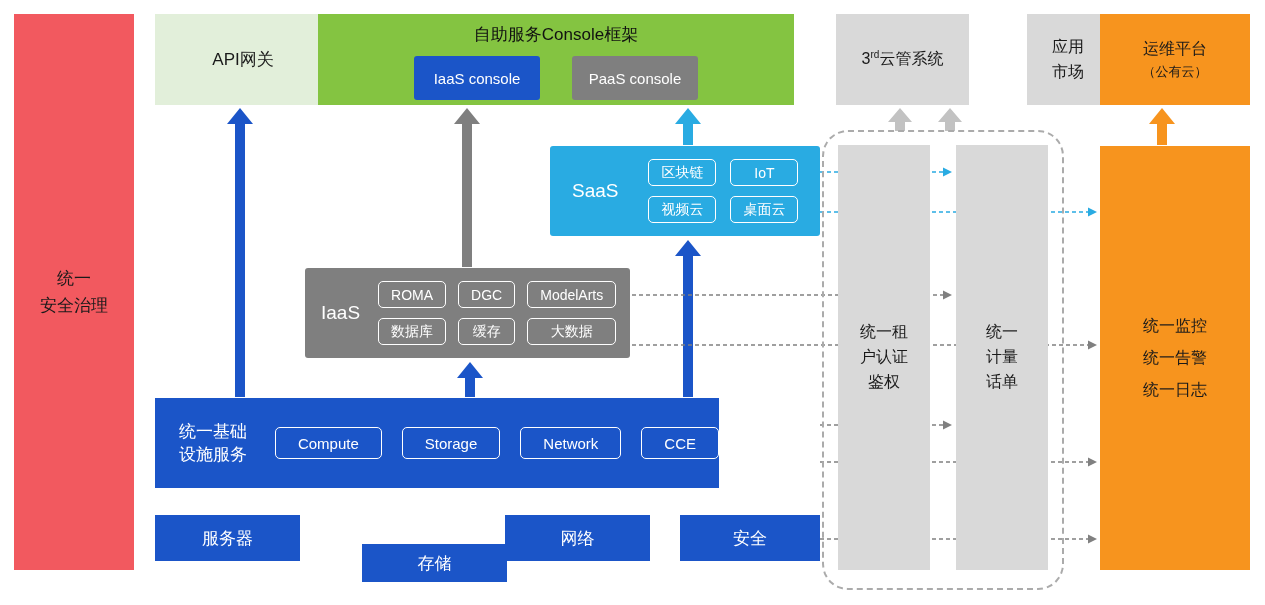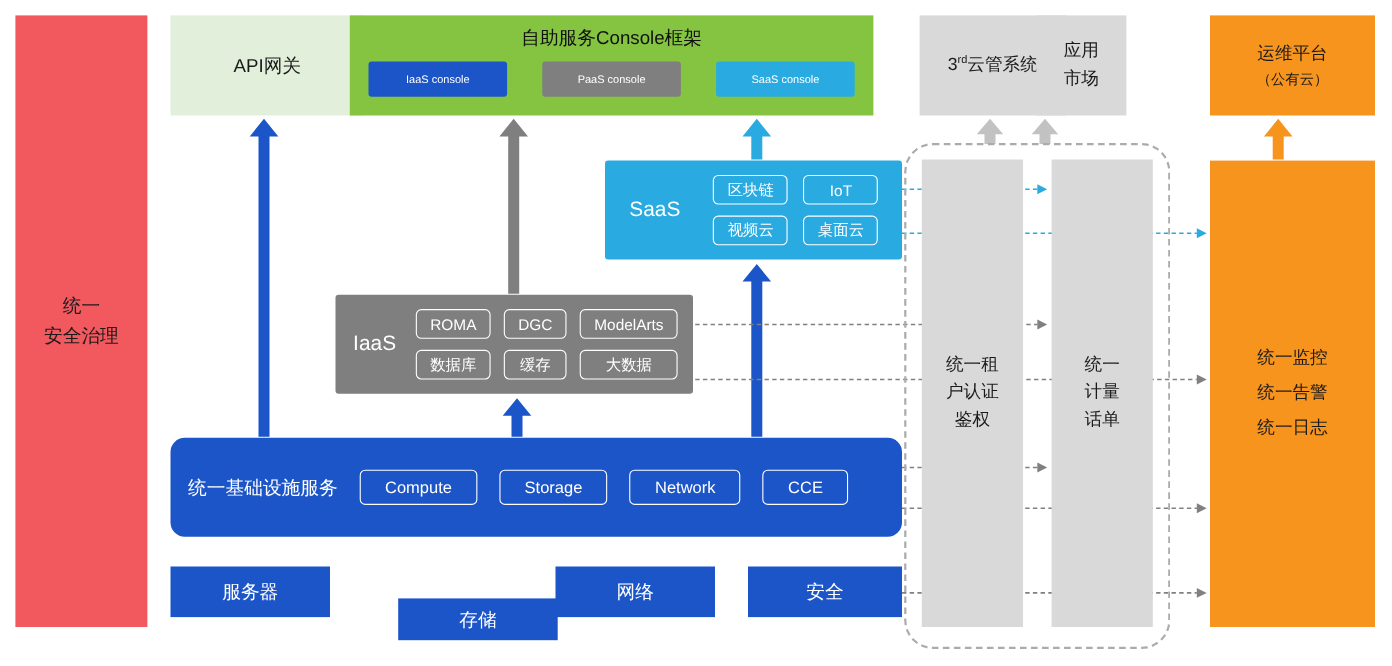--- a/index.html
+++ b/index.html
@@ -15,21 +15,21 @@
   .grayc{background:var(--gray,#7F7F7F)}
   .lgrayc{background:var(--light-gray,#D9D9D9)}
   .cyanc{background:var(--cyan,#29ABE2)}
   .orangec{background:var(--orange,#F7941E)}
   .t17{font-size:17px}
   .t16{font-size:16px;line-height:1.55}
   .security-text{font-size:17px;line-height:1.6}
   .console{flex-direction:column;justify-content:flex-start;padding-top:9px}
   .console-title{font-size:17px;color:#111;margin-bottom:10px}
   .console-buttons{display:flex;gap:32px}
-  .cbtn{height:32px;min-width:126px;display:flex;align-items:center;justify-content:center;color:#fff;font-size:10px;border-radius:3px;padding:0 4px}
+  .cbtn{height:44px;min-width:126px;display:flex;align-items:center;justify-content:center;color:#fff;font-size:15px;border-radius:3px;padding:0 4px}
   .layer-label{font-size:19px;color:#fff}
   .pill{border:1.5px solid #fff;border-radius:5px;color:#fff;font-size:14px;display:flex;align-items:center;justify-content:center;height:27px;padding:0 12px}
   .saas{justify-content:flex-start;padding-left:22px;border-radius:3px}
   .saas-grid{display:grid;grid-template-columns:auto auto;gap:10px 14px;margin-left:30px}
   .paas{justify-content:flex-start;padding-left:16px;border-radius:3px}
   .paas-grid{display:grid;grid-template-columns:auto auto auto;gap:10px 12px;margin-left:18px}
   .infra{justify-content:flex-start;padding-left:16px;gap:20px}
   .infra-label{color:#fff;font-size:17px}
   .infra-buttons{display:flex;gap:20px}
   .pill-lg{border:1.5px solid #fff;border-radius:5px;color:#fff;font-size:15px;height:32px;padding:0 22px;display:flex;align-items:center;justify-content:center}
@@ -88,29 +88,28 @@
 
   <div class="node lgreen" style="left:155px;top:14px;width:176px;height:91px;">
     <span class="t17">API网关</span>
   </div>
 
   <div class="node green console" style="left:318px;top:14px;width:476px;height:91px;">
     <div class="console-title">自助服务Console框架</div>
     <div class="console-buttons">
       <div class="cbtn bluec">IaaS console</div>
       <div class="cbtn grayc">PaaS console</div>
-      <div class="cbtn cyanc">SaaS console</div>
     </div>
   </div>
 
   <div class="node lgrayc" style="left:836px;top:14px;width:133px;height:91px;">
     <span class="t16"><span>3</span><sup>rd</sup><span>云管系统</span></span>
   </div>
 
-  <div class="node lgrayc" style="left:942px;top:14px;width:82px;height:91px;">
+  <div class="node lgrayc" style="left:1027px;top:14px;width:82px;height:91px;">
     <span class="pre t16">应用
 市场</span>
   </div>
 
   <div class="node orangec" style="left:1100px;top:14px;width:150px;height:91px;flex-direction:column;">
     <span class="ops-line1">运维平台</span>
     <span class="ops-line2">（公有云）</span>
   </div>
 
   <div class="node cyanc saas" style="left:550px;top:146px;width:270px;height:90px;">
@@ -128,21 +127,21 @@
     <div class="paas-grid">
       <div class="pill">ROMA</div>
       <div class="pill">DGC</div>
       <div class="pill">ModelArts</div>
       <div class="pill">数据库</div>
       <div class="pill">缓存</div>
       <div class="pill">大数据</div>
     </div>
   </div>
 
-  <div class="node bluec infra" style="left:155px;top:398px;width:665px;height:90px;border-radius:13px;">
+  <div class="node bluec infra" style="left:155px;top:398px;width:564px;height:90px;">
     <span class="infra-label">统一基础设施服务</span>
     <div class="infra-buttons">
       <div class="pill-lg">Compute</div>
       <div class="pill-lg">Storage</div>
       <div class="pill-lg">Network</div>
       <div class="pill-lg">CCE</div>
     </div>
   </div>
 
   <div class="node bluec bottom-box" style="left:155px;top:515px;width:145px;height:46px;">服务器</div>

